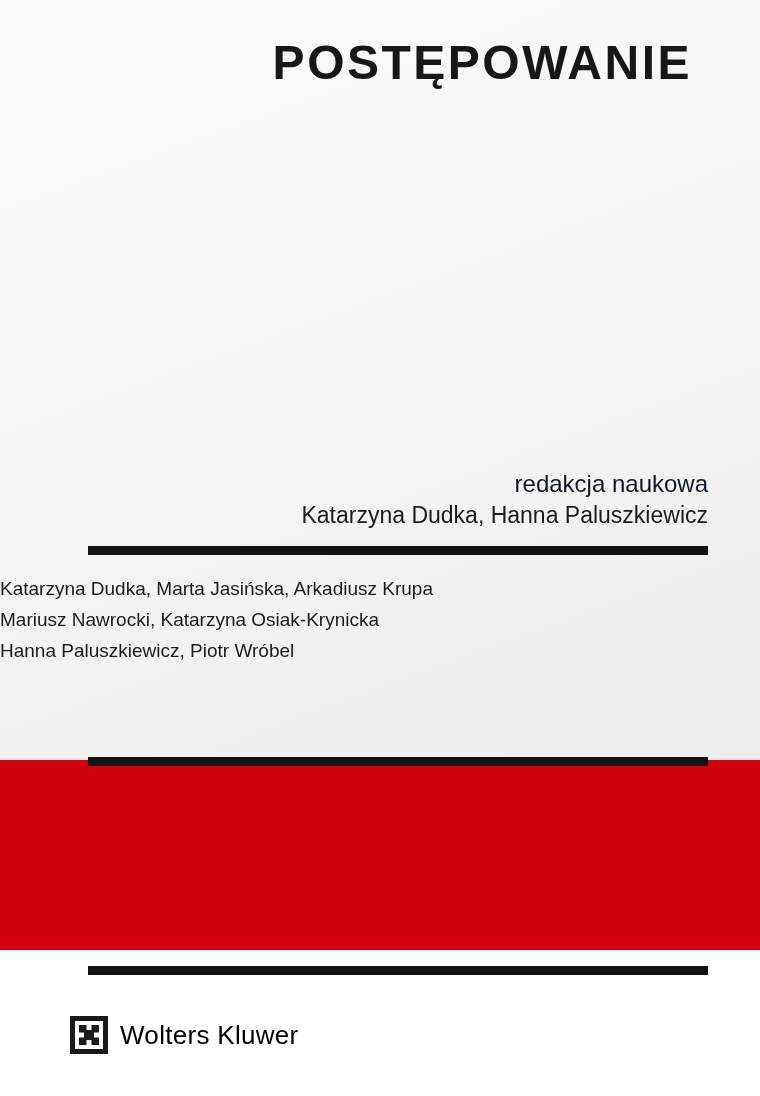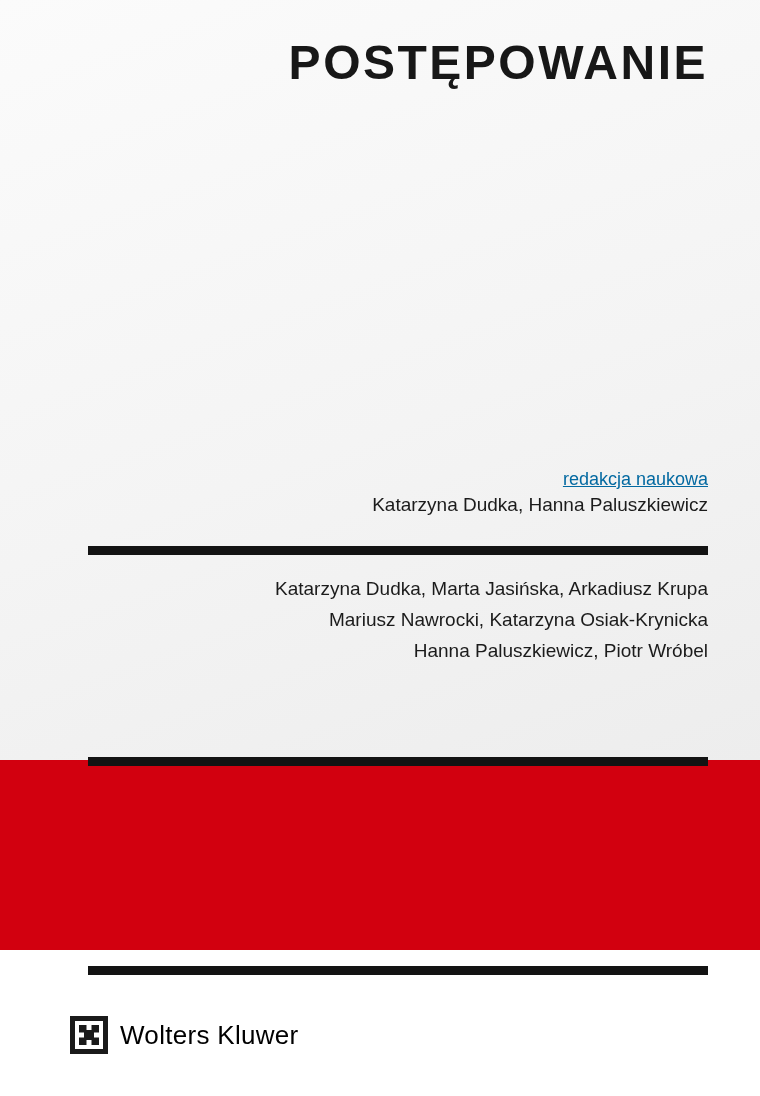--- a/index.html
+++ b/index.html
@@ -24,21 +24,21 @@
     top: 0;
     width: 760px;
     height: 760px;
     background: linear-gradient(160deg, #fbfbfb 0%, #f4f4f4 55%, #ededed 100%);
   }
   .title-block {
     position: absolute;
     left: 0;
     top: 36px;
     width: 760px;
-    padding-right: 52px;
+    padding-right: 68px;
     box-sizing: border-box;
     text-align: right;
   }
   .title-line {
     font-size: 48px;
     line-height: 1.12;
     font-weight: 700;
     letter-spacing: 2.5px;
     color: #171717;
     white-space: nowrap;
@@ -46,28 +46,27 @@
   .editors-block {
     position: absolute;
     left: 0;
     top: 468px;
     width: 760px;
     padding-right: 52px;
     box-sizing: border-box;
     text-align: right;
   }
   .editors-lead {
-    font-size: 18px;
+    font-size: 24px;
     line-height: 1.32;
-    color: #0369a1;
+    color: #0f172a;
     font-weight: 400;
-    text-decoration: underline;
   }
   .editors-names {
-    font-size: 19px;
+    font-size: 23px;
     line-height: 1.32;
     color: #1b1b1b;
     font-weight: 400;
   }
   .rule {
     position: absolute;
     background: #131313;
   }
   .rule-top {
     left: 88px;
@@ -75,21 +74,20 @@
     width: 620px;
     height: 9px;
   }
   .authors-block {
     position: absolute;
     left: 0;
     top: 574px;
     width: 760px;
     padding-right: 52px;
     box-sizing: border-box;
-    text-align: right;
   }
   .authors-line {
     font-size: 19px;
     line-height: 1.62;
     color: #1b1b1b;
   }
   .red-band {
     position: absolute;
     left: 0;
     top: 760px;

